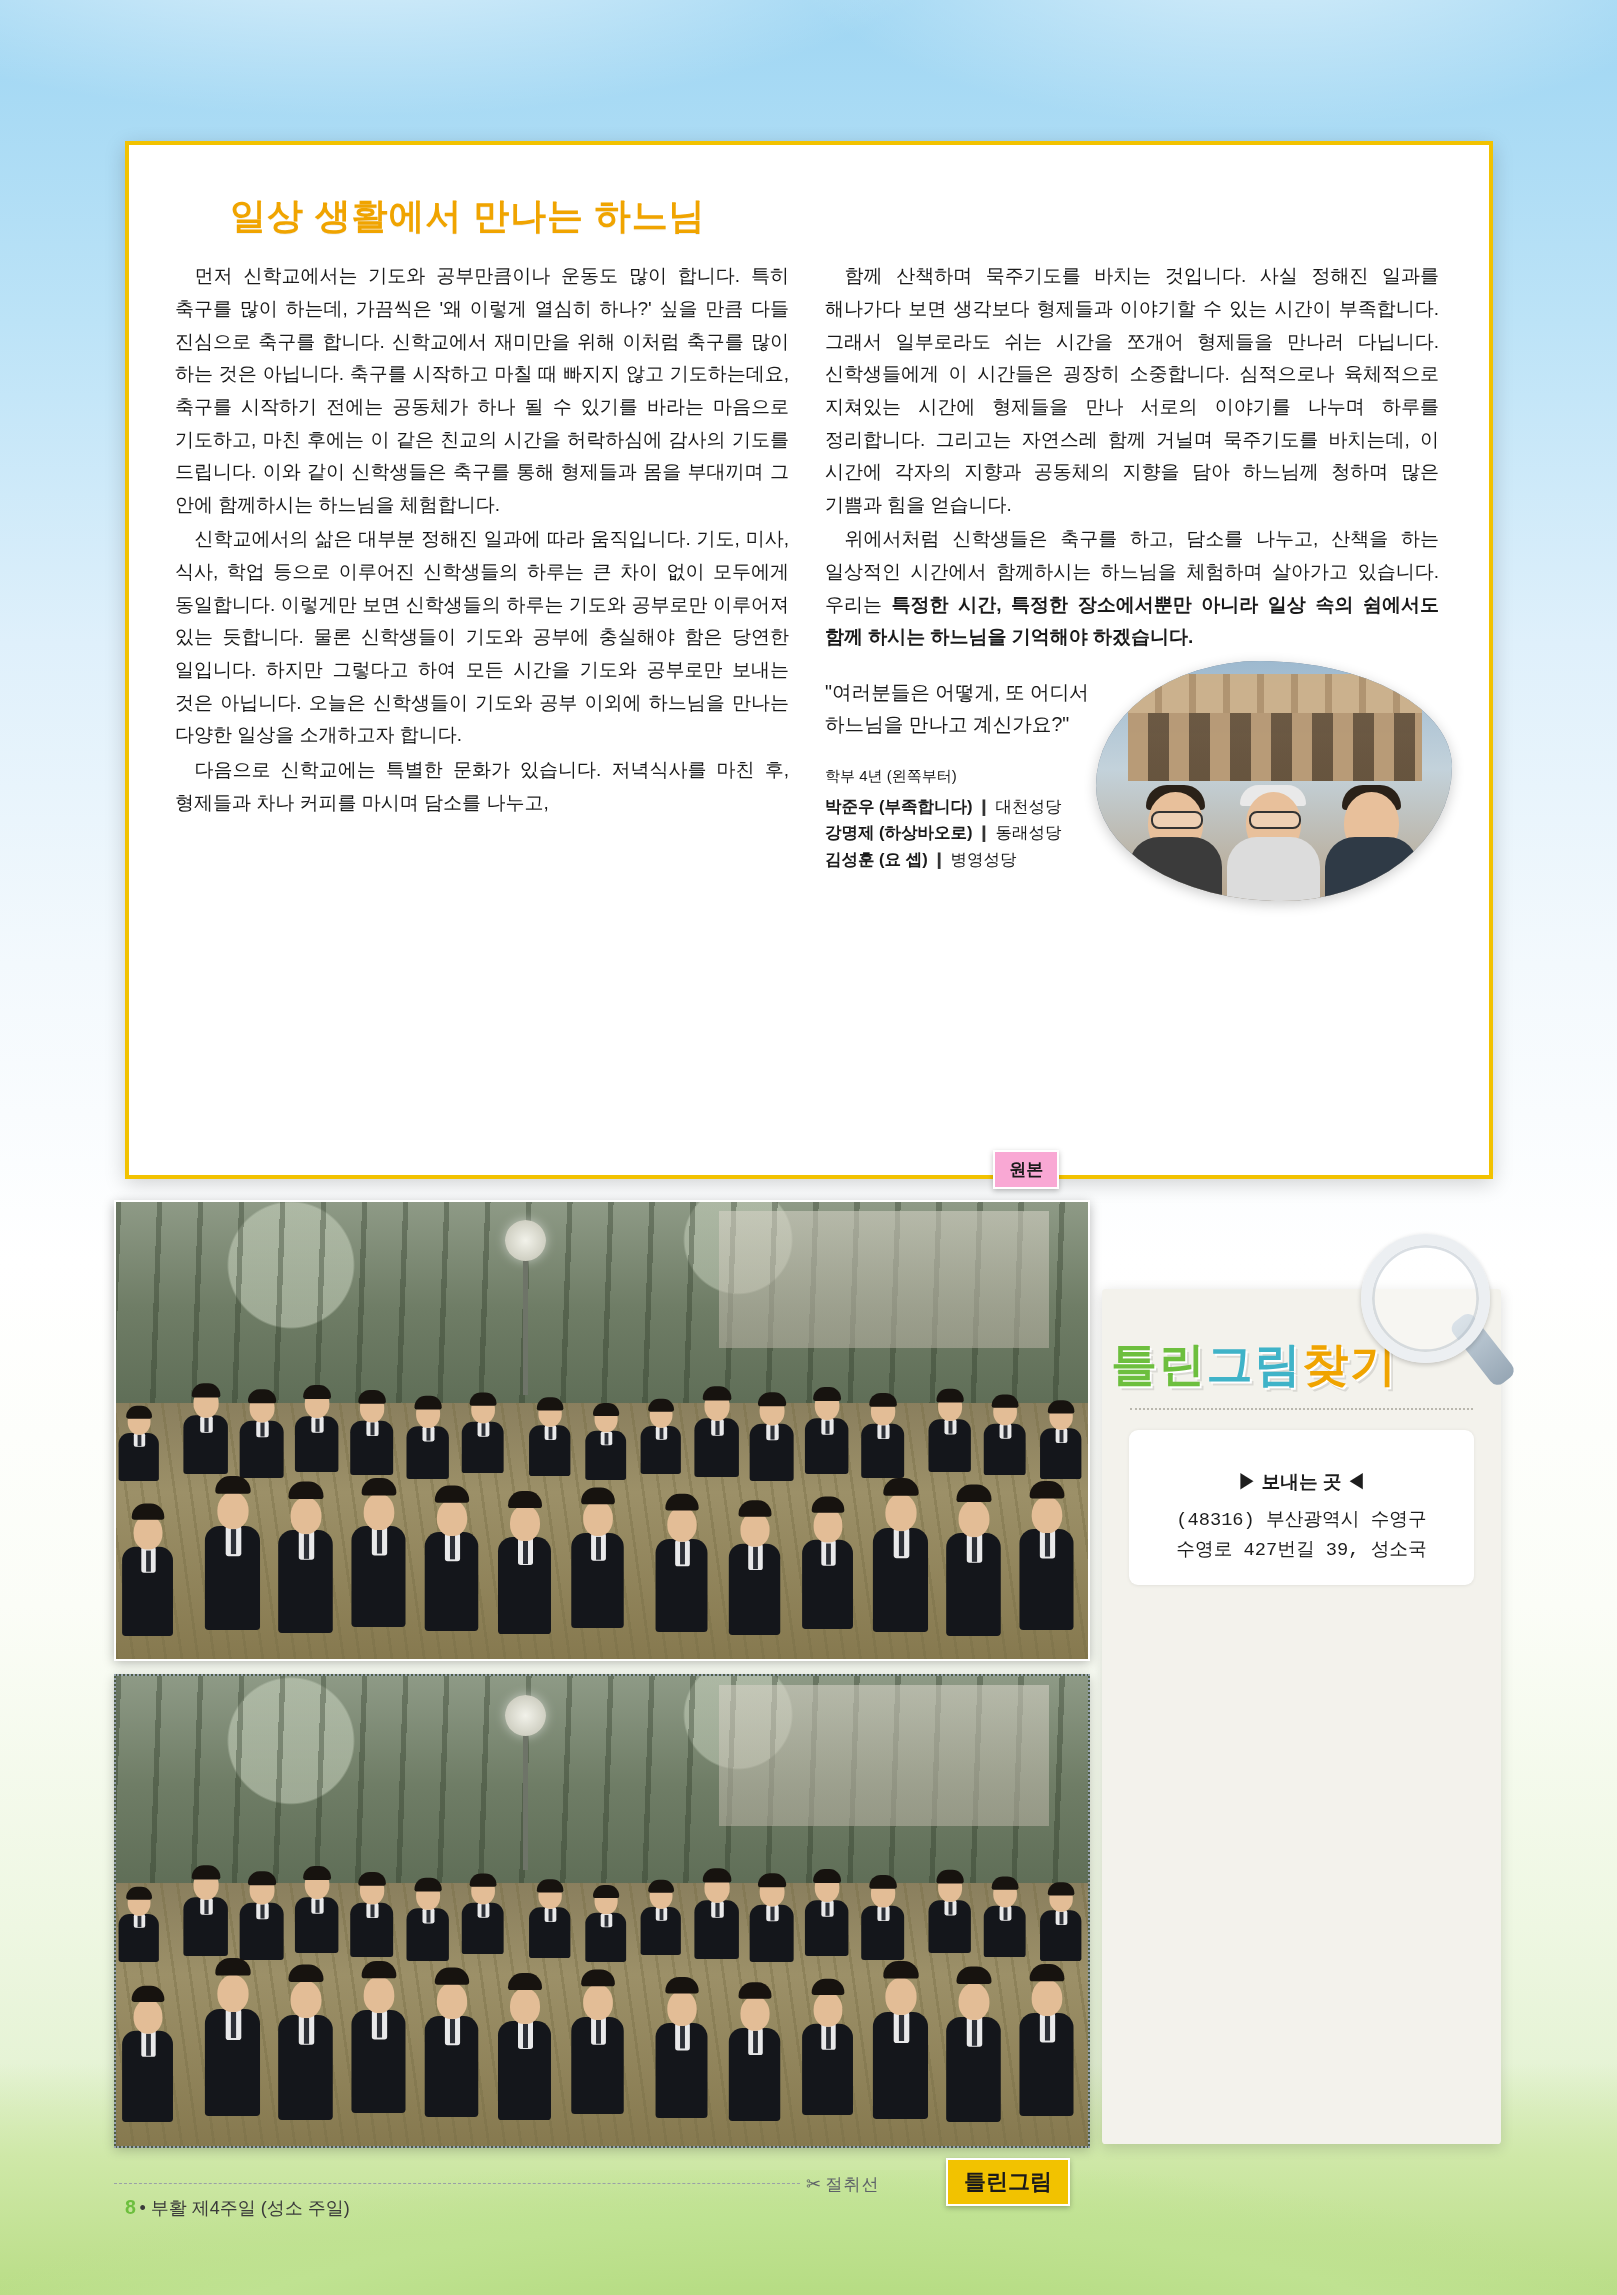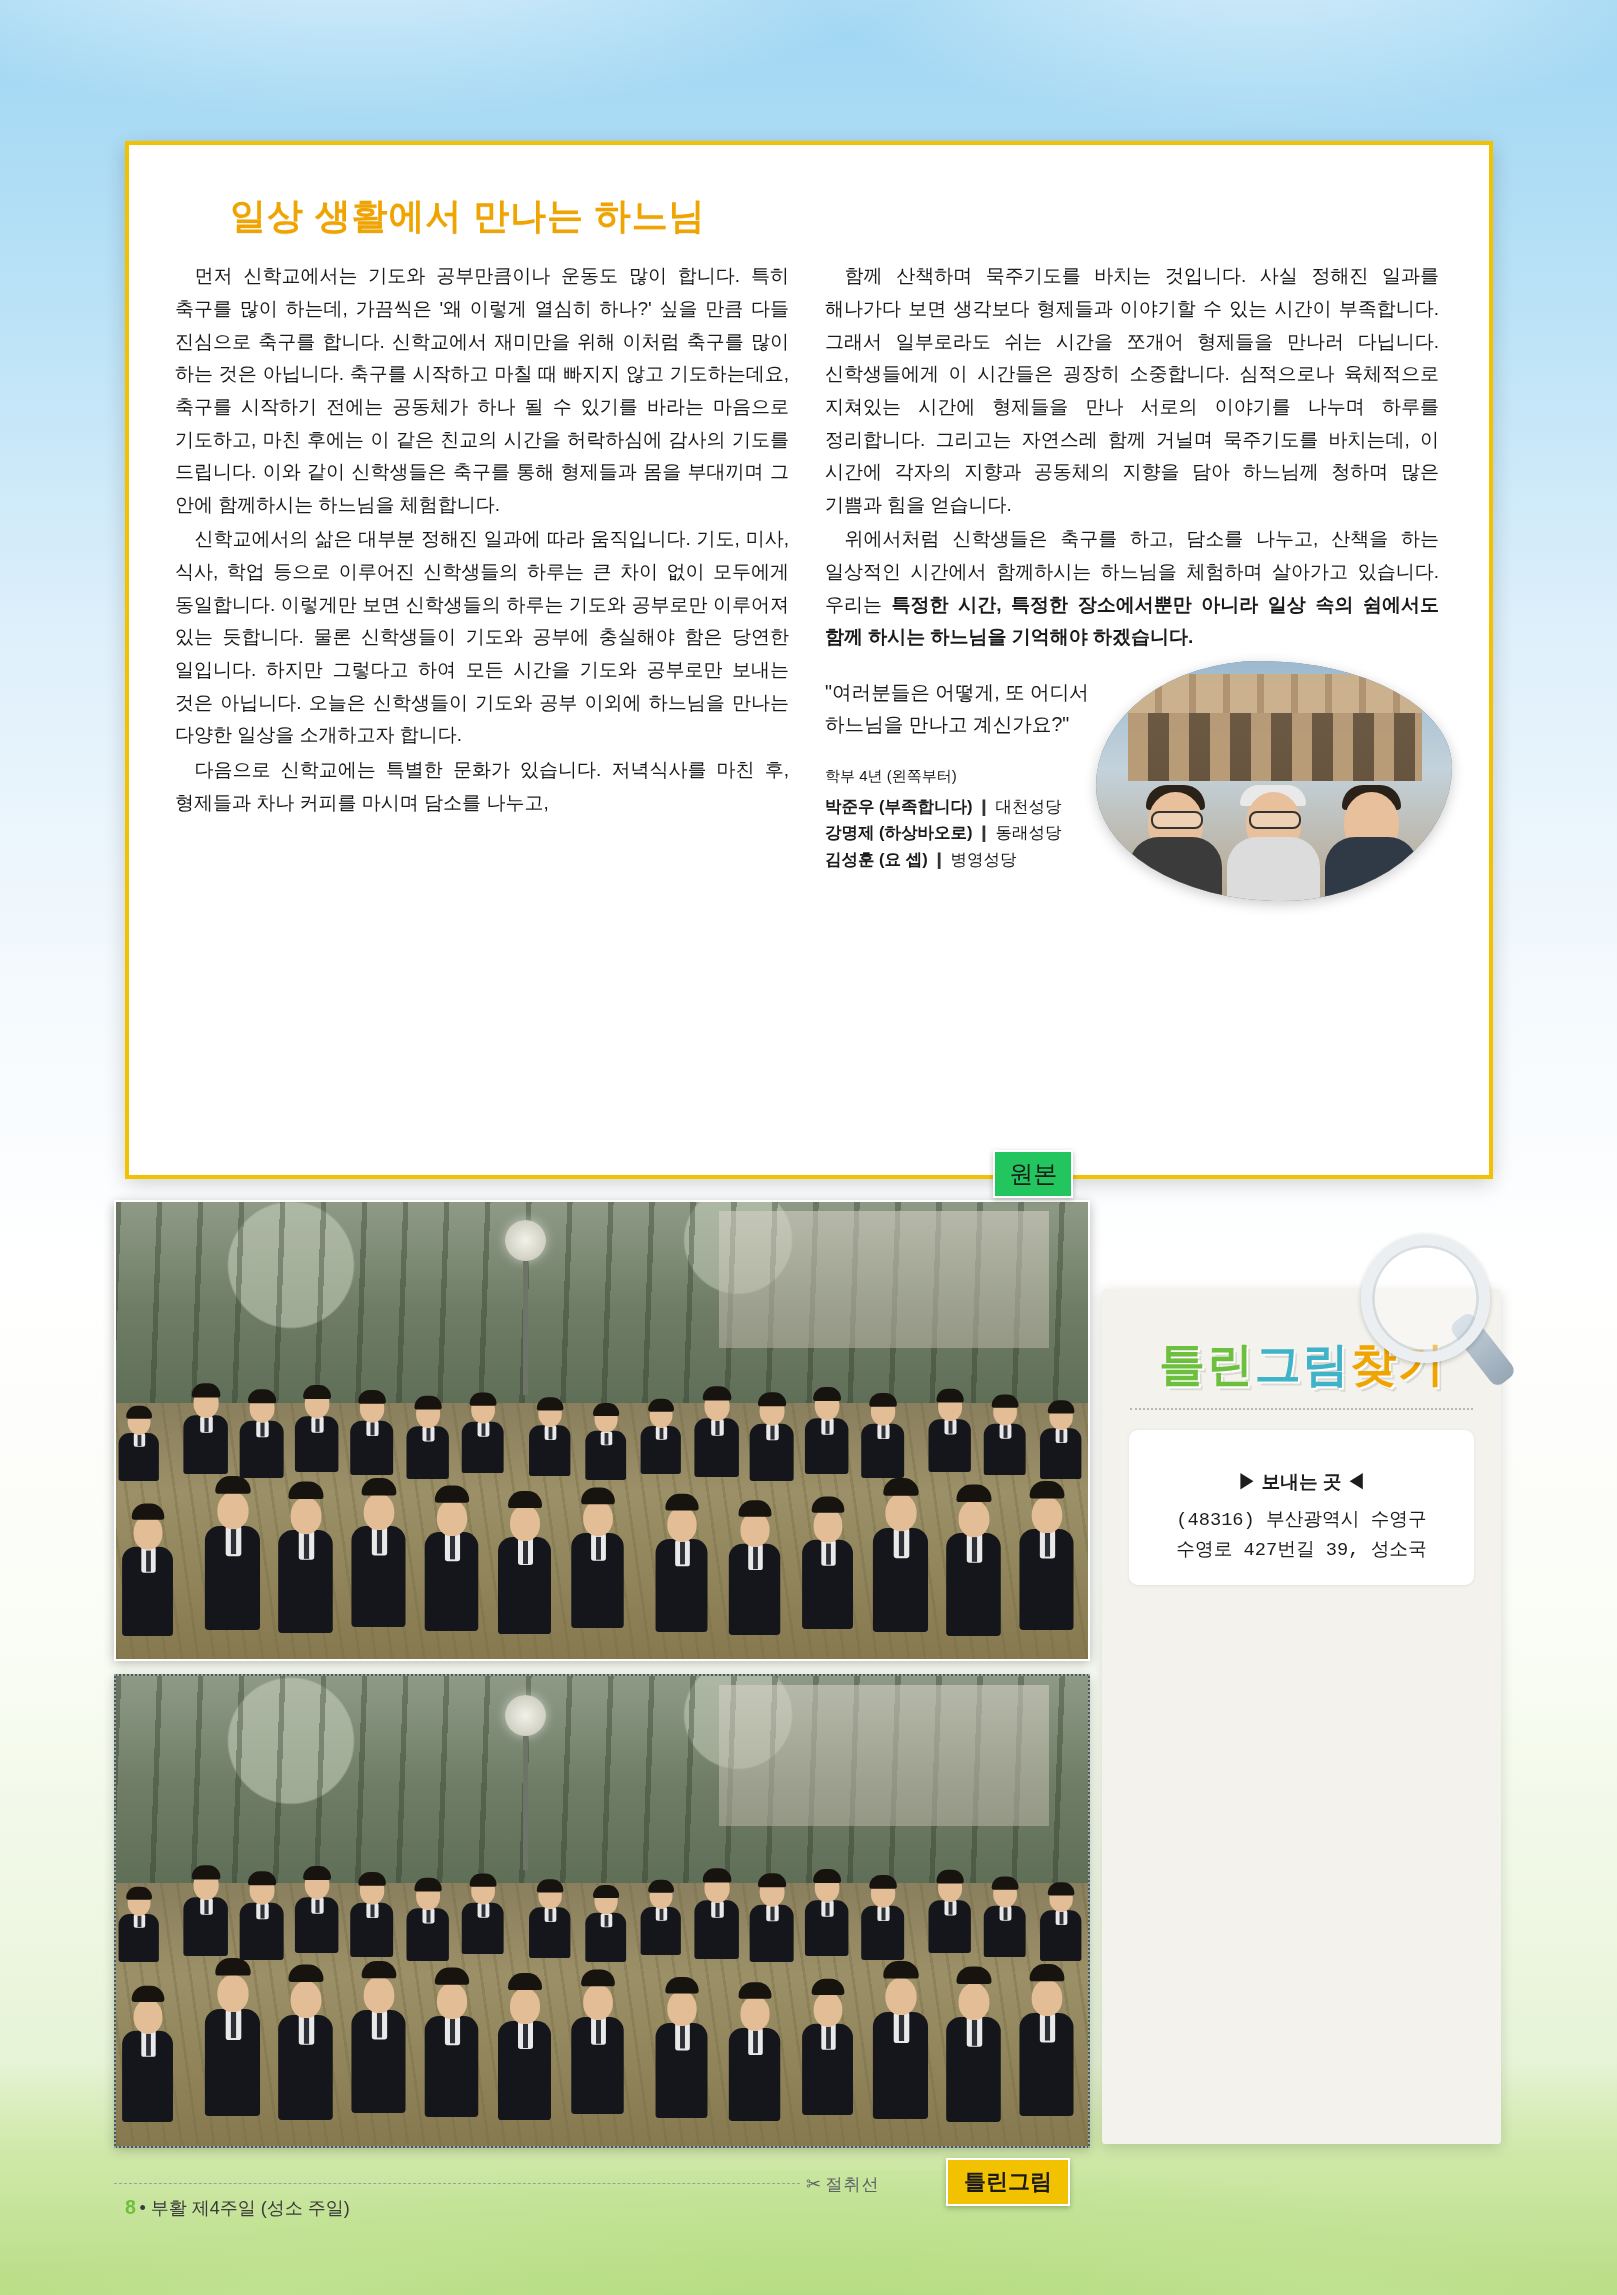--- a/index.html
+++ b/index.html
@@ -276,21 +276,21 @@
     background: #f3f2ec;
     border-radius: 3.6px;
     box-shadow: 0 3.6px 14.2px rgba(0,0,0,0.14);
   }
   .panel-pad { padding: 105px 23px 18px 23px; box-sizing: border-box; }
 
   .find-title {
     position: absolute;
     left: 1111px; top: 1334px;
     width: 383px;
-    text-align: center;
+    text-align: left;
     font-size: 46px;
     font-weight: bold;
     letter-spacing: 1.8px;
     color: #6dbf3e;
     text-shadow: 1.8px 1.8px 0 #ffffff, 3.6px 3.6px 0 rgba(0,0,0,0.10);
   }
   .find-title .c2 { color: #3fb3c8; }
   .find-title .c3 { color: #f0a400; }
 
   .magnifier {
@@ -346,24 +346,24 @@
     margin-top: 19.6px;
     font-weight: bold;
     font-size: 18.7px;
   }
   .panel-box .addr { margin-top: 7.1px; }
 
   
   .badge-original {
     position: absolute;
     left: 993px; top: 1150px;
-    background: #22c55e;
+    background: #f9a8d4;
     color: #1a1a1a;
-    font-weight: normal;
-    font-size: 24px;
+    font-weight: bold;
+    font-size: 17px;
     padding: 6.2px 14.2px;
     border: 2.7px solid #ffffff;
     box-shadow: 0 1.8px 5.3px rgba(0,0,0,0.25);
   }
   .badge-find {
     position: absolute;
     left: 946px; top: 2158px;
     background: #f2c200;
     color: #1a1a1a;
     font-weight: bold;

